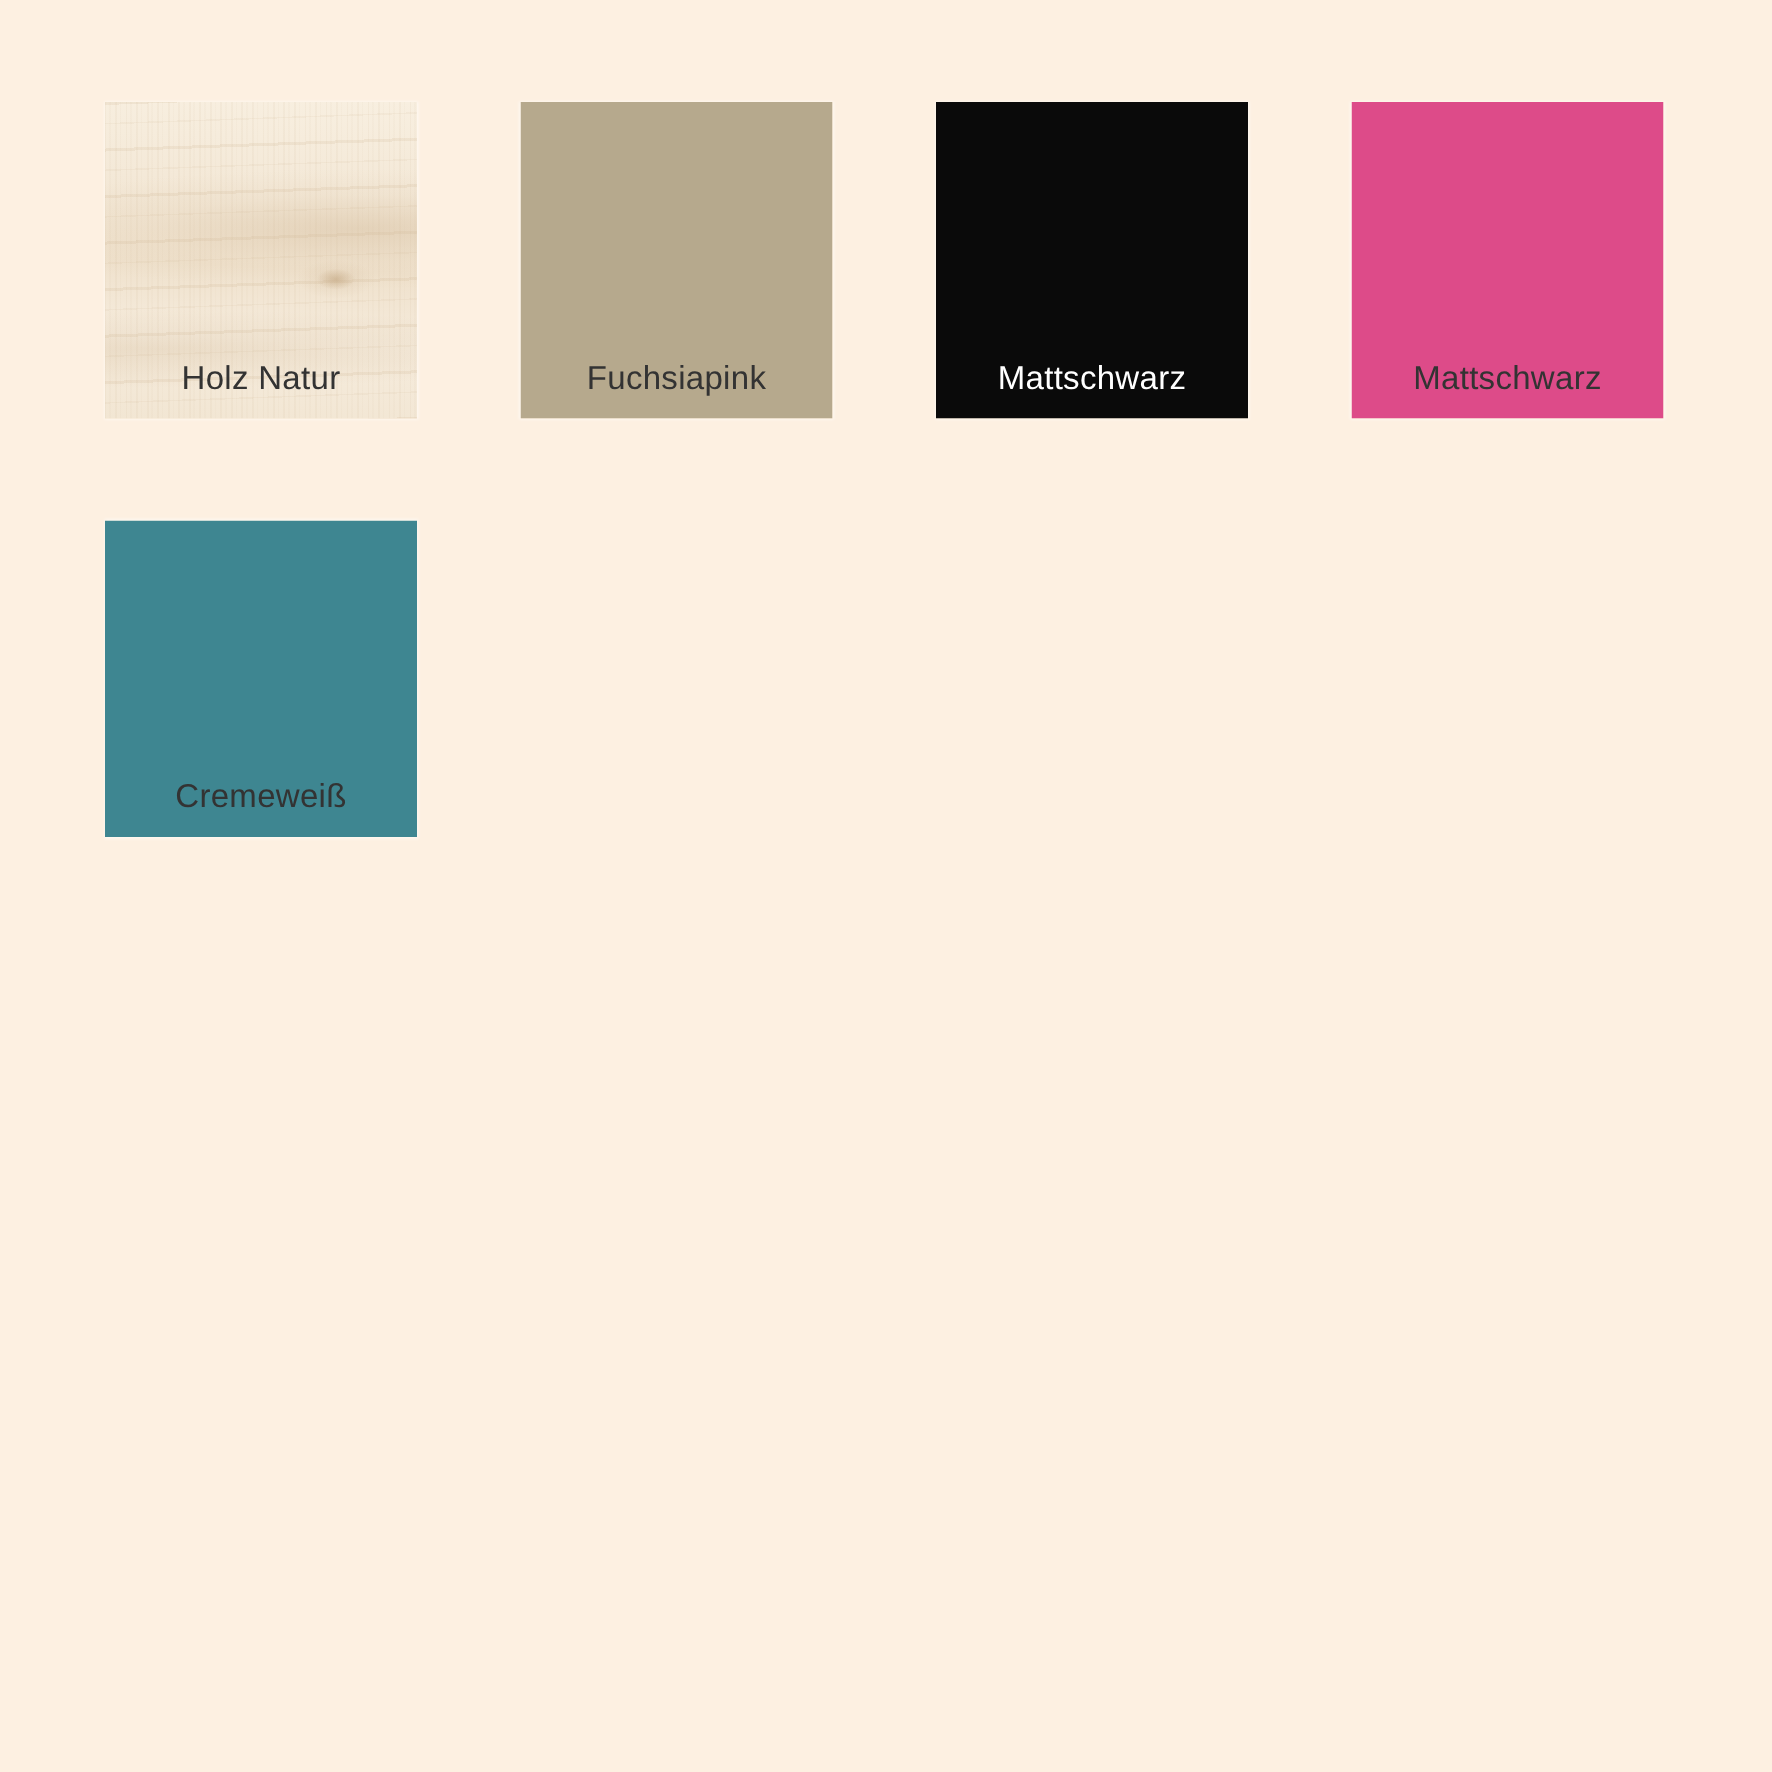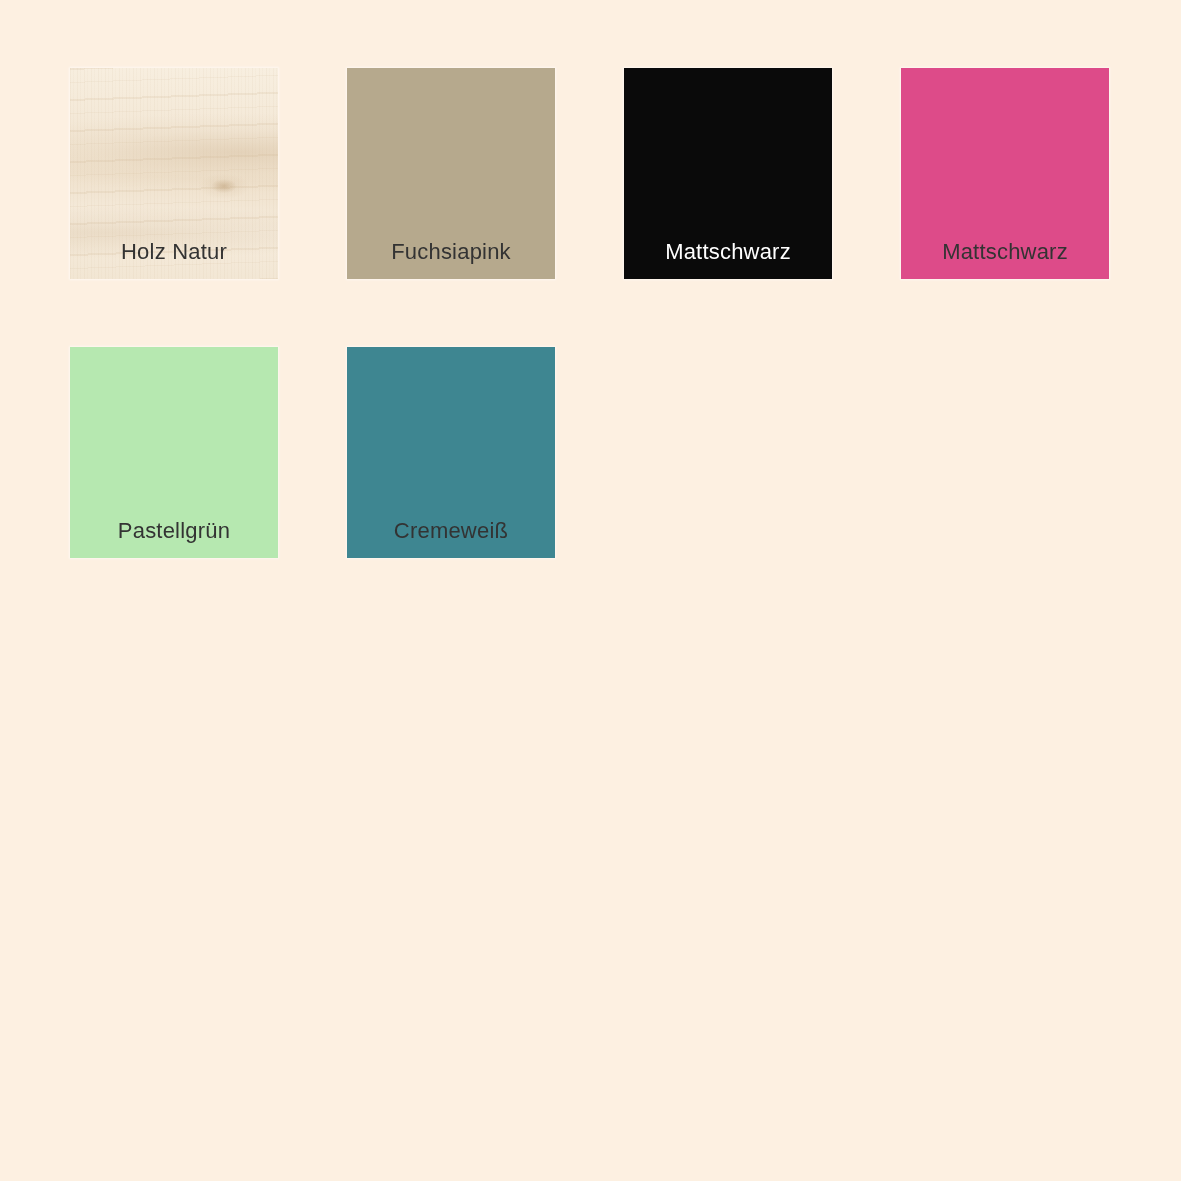--- a/index.html
+++ b/index.html
@@ -104,20 +104,16 @@
     </div>
     <div class="swatch">
       <div class="swatch-fill" style="background: rgb(10, 10, 10);"></div>
       <div class="swatch-label on-dark">Mattschwarz</div>
     </div>
     <div class="swatch">
       <div class="swatch-fill" style="background: rgb(221, 75, 137);"></div>
       <div class="swatch-label">Mattschwarz</div>
     </div>
     <div class="swatch">
-      <div class="swatch-fill" style="background: rgb(182, 232, 176);"></div>
-      <div class="swatch-label">Pastellgrün</div>
-    </div>
-    <div class="swatch">
       <div class="swatch-fill" style="background: rgb(62, 134, 145);"></div>
       <div class="swatch-label">Cremeweiß</div>
     </div>
   </div>
 
 </body></html>

